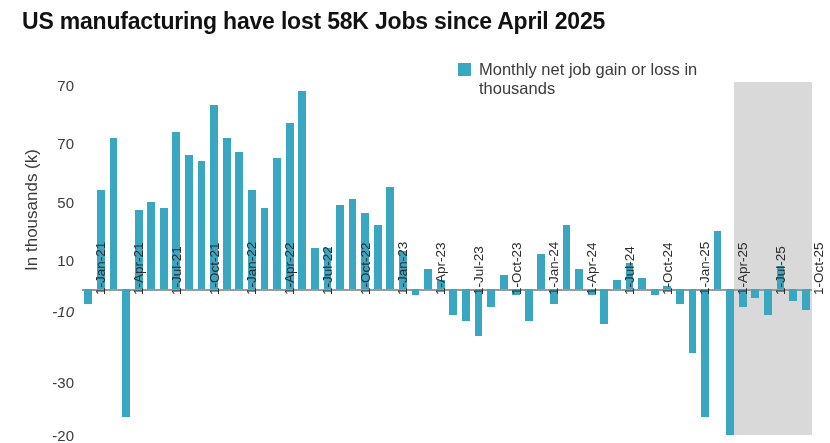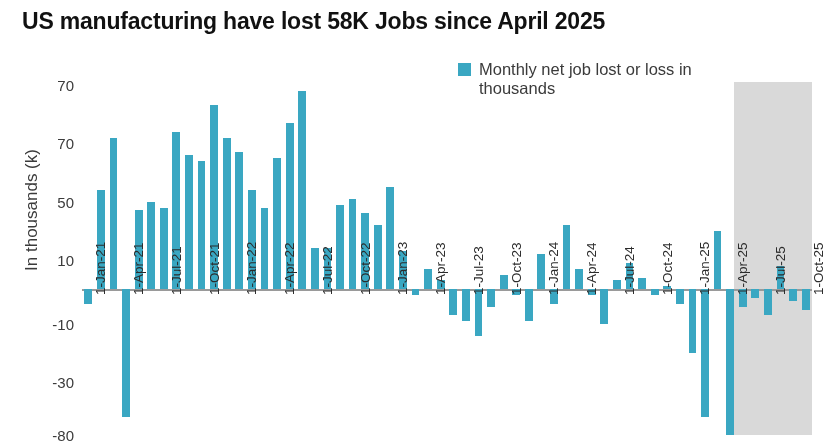--- a/index.html
+++ b/index.html
@@ -129,34 +129,34 @@
 </head>
 <body>
 
 <div id="chart-root">
 
   <div id="chart-title">US manufacturing have lost 58K Jobs since April 2025</div>
 
   <div id="legend">
     <div class="legend-entry" id="legend-monthly">
       <span class="legend-swatch" style="background:#3aa7c2"></span>
-      <span class="legend-label">Monthly net job lost or loss in thousands</span>
+      <span class="legend-label">Monthly net job gain or loss in thousands</span>
     </div>
   </div>
 
   <div id="plot-wrap">
     <div id="y-axis-title">In thousands (k)</div>
     <div id="y-ticks">
         <div class="y-tick" style="top: 0px; text-align: center;">70</div>
         <div class="y-tick" style="top: 58.3333px;">70</div>
         <div class="y-tick" style="top: 116.667px;">50</div>
         <div class="y-tick" style="top: 175px;">10</div>
-        <div class="y-tick" style="top: 239px;">-10</div>
+        <div class="y-tick" style="top: 226px; font-style: italic;">-10</div>
         <div class="y-tick" style="top: 297px;">-30</div>
-        <div class="y-tick" style="top: 350px;">-80</div>
+        <div class="y-tick" style="top: 350px;">-20</div>
       </div>
     <div id="plot">
       <div id="shade-band" style="left: 652.217px; width: 77.7828px; background: rgb(217, 217, 217);"></div>
       <div id="zero-line" style="top: 204.167px;"></div>
     <div class="bar" style="background: rgb(58, 167, 194); left: 2.39138px; top: 204.167px; height: 14.5833px; width: 7.80345px;"></div>
         <div class="bar" style="background: rgb(58, 167, 194); left: 14.9776px; top: 105px; height: 99.1667px; width: 7.80345px;"></div>
         <div class="bar" style="background: rgb(58, 167, 194); left: 27.5638px; top: 52.5px; height: 151.667px; width: 7.80345px;"></div>
         <div class="bar" style="background: rgb(58, 167, 194); left: 40.15px; top: 204.167px; height: 128.333px; width: 7.80345px;"></div>
         <div class="bar" style="background: rgb(58, 167, 194); left: 52.7362px; top: 125.417px; height: 78.75px; width: 7.80345px;"></div>
         <div class="bar" style="background: rgb(58, 167, 194); left: 65.3224px; top: 116.667px; height: 87.5px; width: 7.80345px;"></div>

